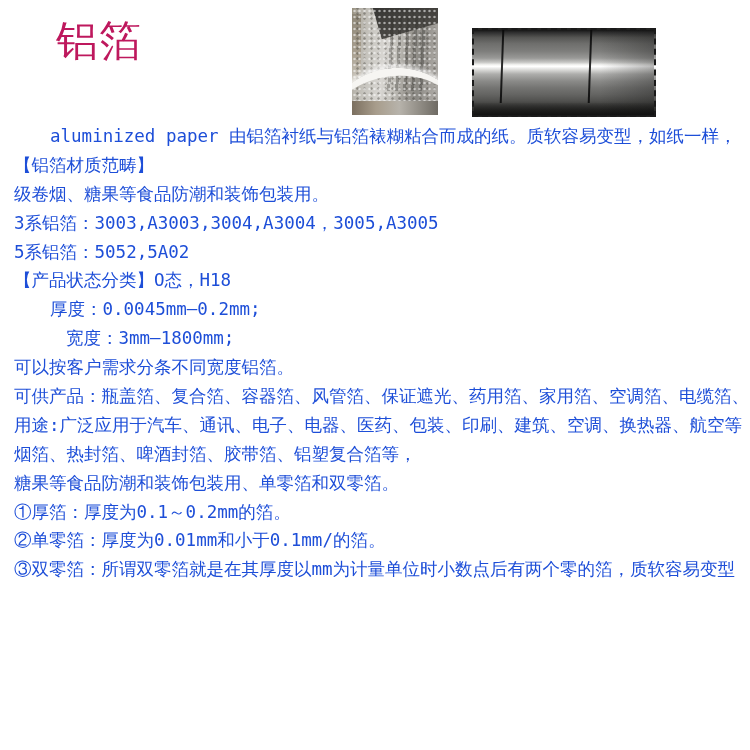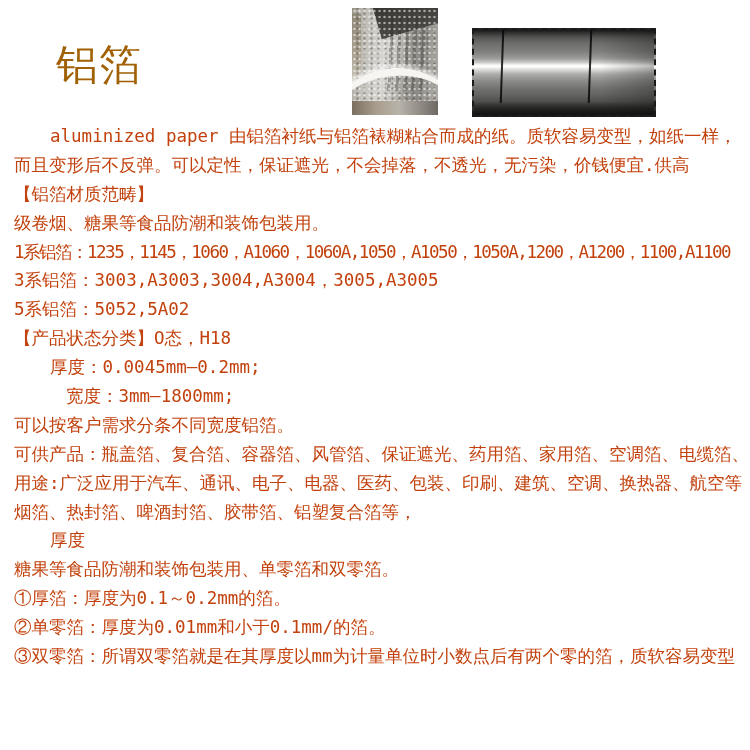--- a/index.html
+++ b/index.html
@@ -4,21 +4,21 @@
 <style>
   html,body { margin:0; padding:0; background:#fff; }
   .page {
     position:relative; width:750px; height:750px; background:#ffffff;
     overflow:hidden; color:#000;
     font-family:"DejaVu Sans Mono","Liberation Mono",monospace;
   }
   .doc-title {
     position:absolute; left:56px; top:16px;
     font-family:"DejaVu Serif","Liberation Serif",serif;
-    font-size:42px; line-height:50px; color:#a16207; letter-spacing:1px;margin-top:24px;
+    font-size:42px; line-height:50px; color:#be185d; letter-spacing:1px;
   }
   
   .photo-a {
     position:absolute; left:352px; top:8px; width:86px; height:107px;
     overflow:hidden;
     background:linear-gradient(96deg,#97907f 0%,#b3afa6 8%,#c8c6c0 22%,#d8d6d2 38%,
       #c0beb8 52%,#9b9892 64%,#8b8984 76%,#a3a09b 88%,#b0ada8 100%);
   }
   .pa-left {
     position:absolute; left:0; top:6%; width:11%; height:66%;
@@ -73,21 +73,21 @@
     background:linear-gradient(90deg, rgba(0,0,0,0), rgba(15,15,15,0.30));
   }
   .pb-floor {
     position:absolute; left:0; right:0; bottom:0; height:14%;
     background:linear-gradient(180deg, rgba(30,30,30,0.10), rgba(10,10,10,0.60));
   }
   
   .content { position:absolute; left:14px; top:122px; width:732px; }
   .line {
     height:28.9px; line-height:28.9px; font-size:17.5px;
-    white-space:nowrap; color:#c2410c;
+    white-space:nowrap; color:#1d4ed8;
   }
   .indent-0 { padding-left:0; }
   .indent-2 { padding-left:36px; }
   .indent-3 { padding-left:52px; }
   .squeeze  { letter-spacing:-1.5px; }
 </style>
 </head>
 <body>
 
 <div class="page">
@@ -105,33 +105,30 @@
 
   <div class="photo-b">
     <div class="pb-seam s1"></div>
     <div class="pb-seam s2"></div>
     <div class="pb-right-shade"></div>
     <div class="pb-floor"></div>
   </div>
 
   <div class="content">
       <div class="line indent-2">aluminized paper 由铝箔衬纸与铝箔裱糊粘合而成的纸。质软容易变型，如纸一样，</div>
-      <div class="line indent-0">而且变形后不反弹。可以定性，保证遮光，不会掉落，不透光，无污染，价钱便宜.供高</div>
       <div class="line indent-0">【铝箔材质范畴】</div>
       <div class="line indent-0">级卷烟、糖果等食品防潮和装饰包装用。</div>
-      <div class="line indent-0 squeeze">1系铝箔：1235，1145，1060，A1060，1060A,1050，A1050，1050A,1200，A1200，1100,A1100</div>
       <div class="line indent-0">3系铝箔：3003,A3003,3004,A3004，3005,A3005</div>
       <div class="line indent-0">5系铝箔：5052,5A02</div>
       <div class="line indent-0">【产品状态分类】O态，H18</div>
       <div class="line indent-2">厚度：0.0045mm—0.2mm;</div>
       <div class="line indent-3">宽度：3mm—1800mm;</div>
       <div class="line indent-0">可以按客户需求分条不同宽度铝箔。</div>
       <div class="line indent-0">可供产品：瓶盖箔、复合箔、容器箔、风管箔、保证遮光、药用箔、家用箔、空调箔、电缆箔、</div>
       <div class="line indent-0">用途:广泛应用于汽车、通讯、电子、电器、医药、包装、印刷、建筑、空调、换热器、航空等</div>
       <div class="line indent-0">烟箔、热封箔、啤酒封箔、胶带箔、铝塑复合箔等，</div>
-      <div class="line indent-2">厚度</div>
       <div class="line indent-0">糖果等食品防潮和装饰包装用、单零箔和双零箔。</div>
       <div class="line indent-0">①厚箔：厚度为0.1～0.2mm的箔。</div>
       <div class="line indent-0">②单零箔：厚度为0.01mm和小于0.1mm/的箔。</div>
       <div class="line indent-0">③双零箔：所谓双零箔就是在其厚度以mm为计量单位时小数点后有两个零的箔，质软容易变型</div>
     </div>
 
 </div>
 
 </body></html>

